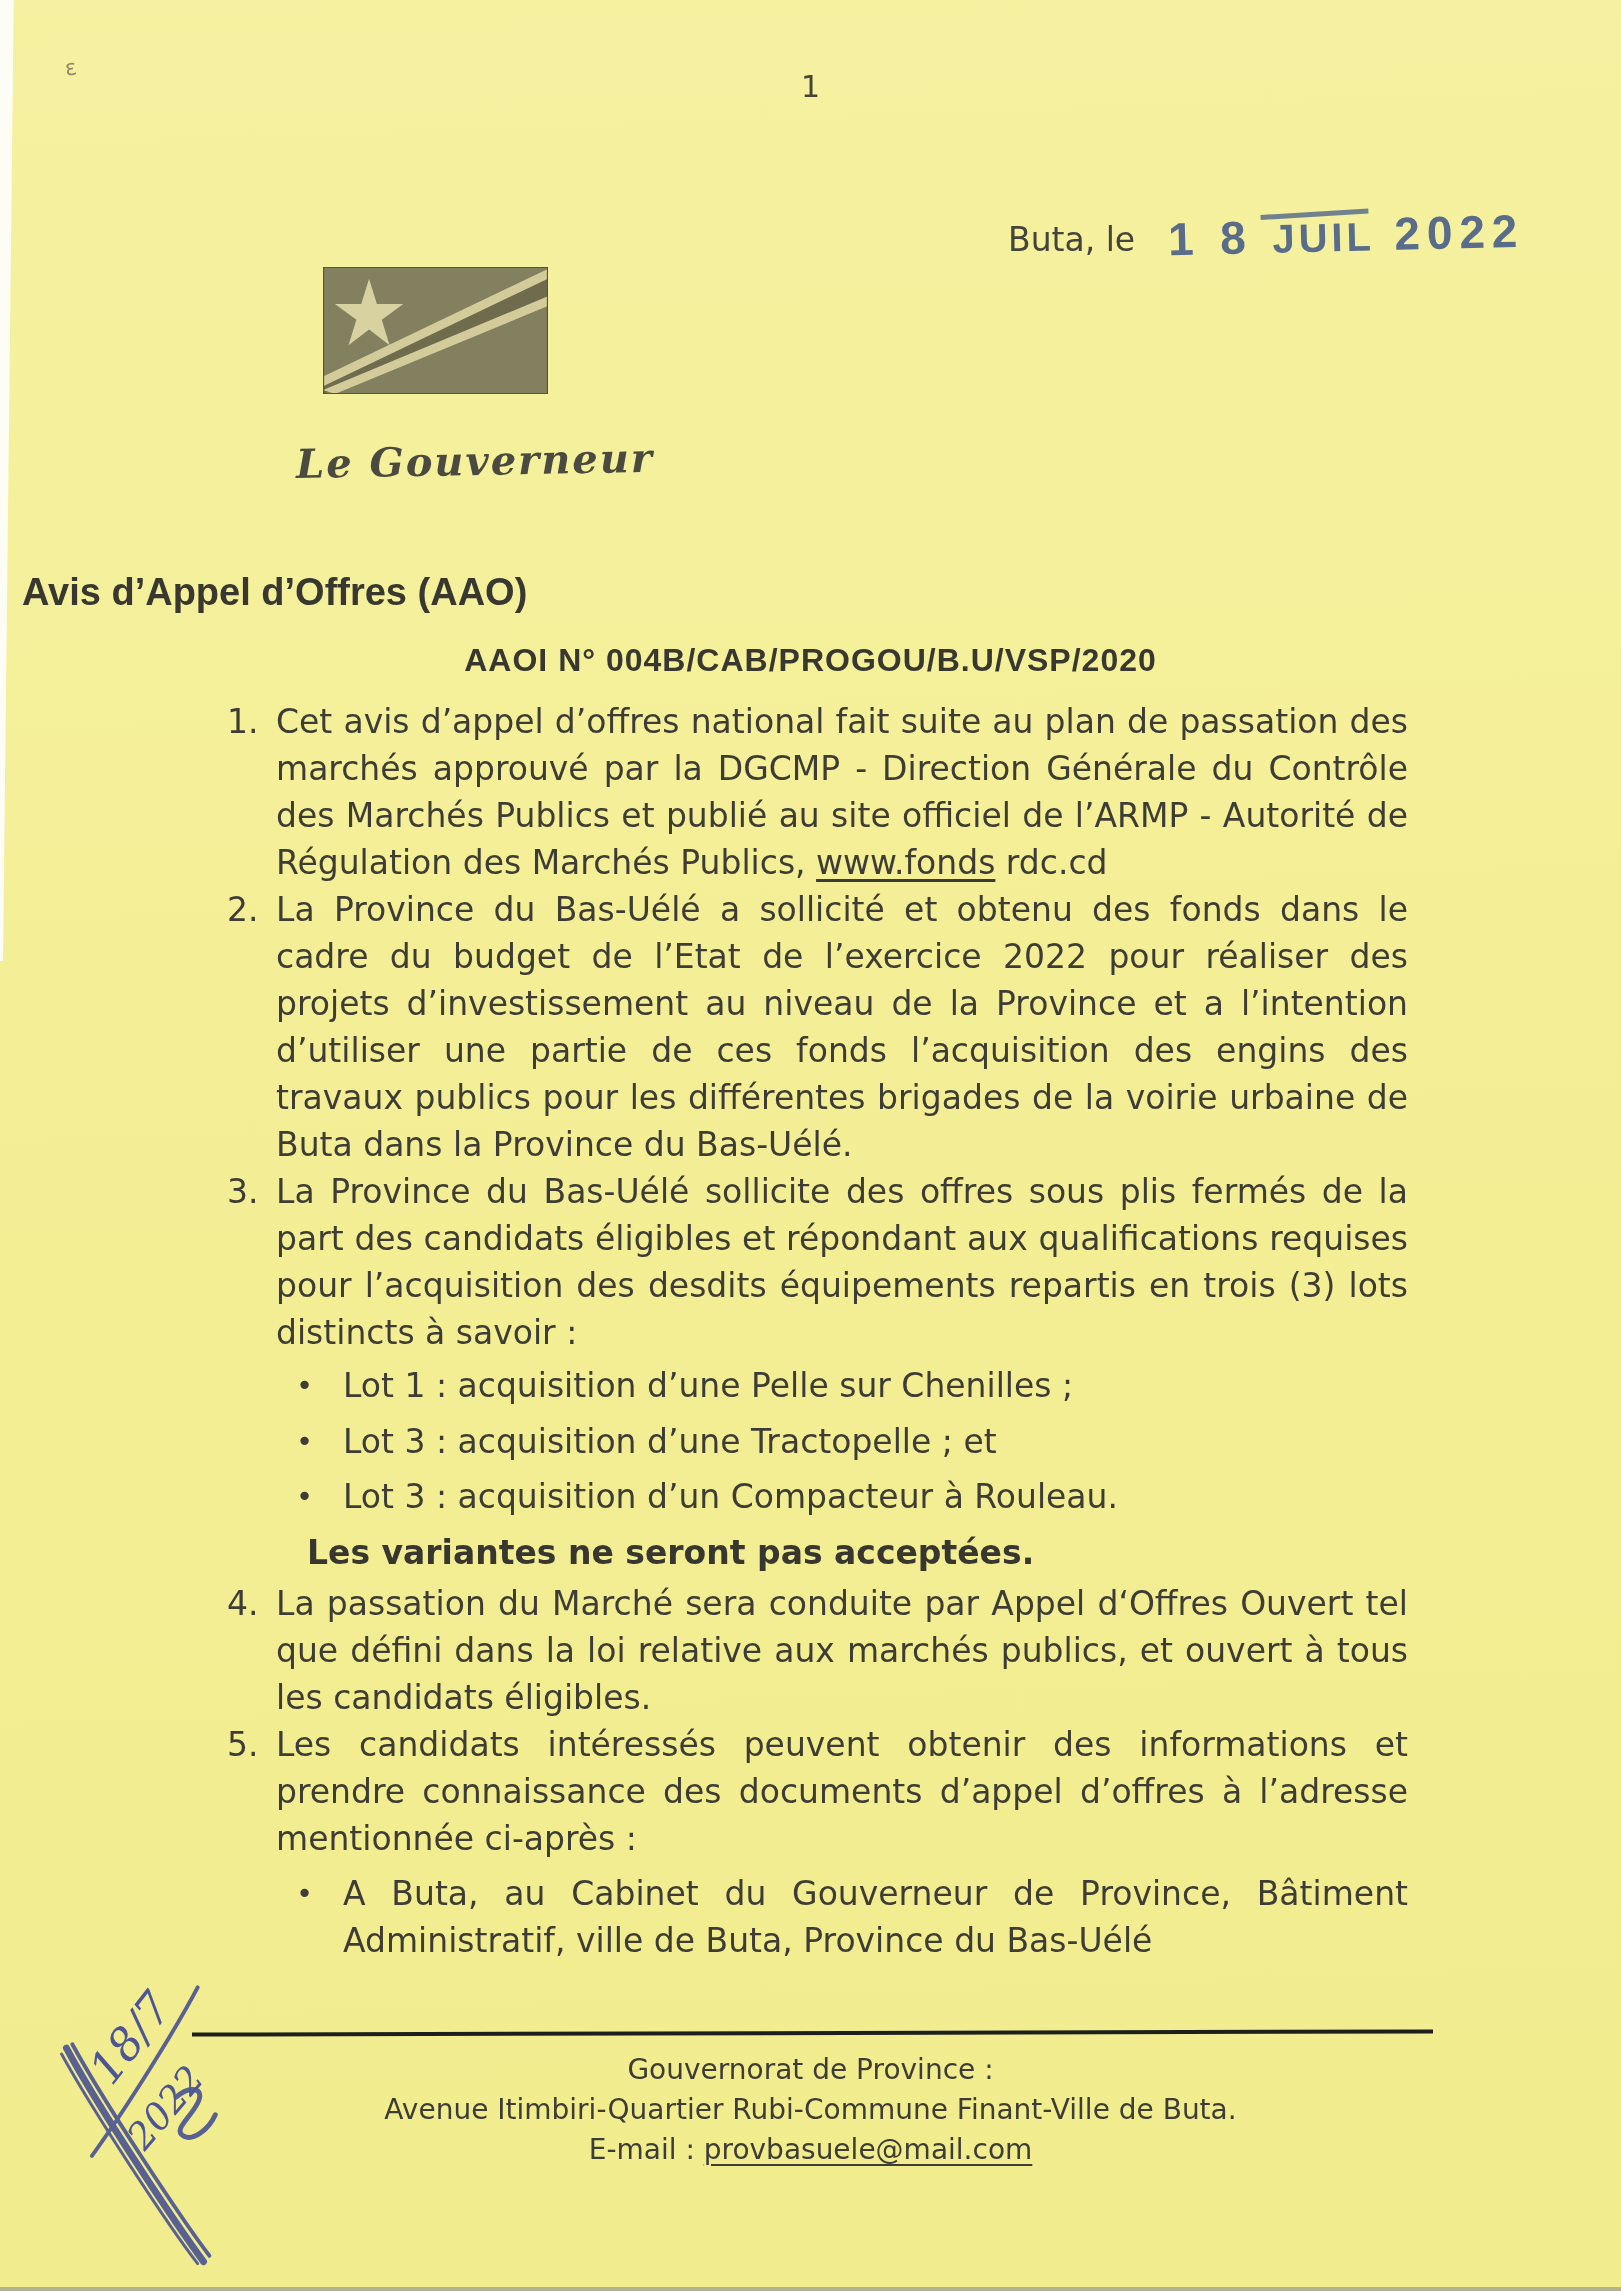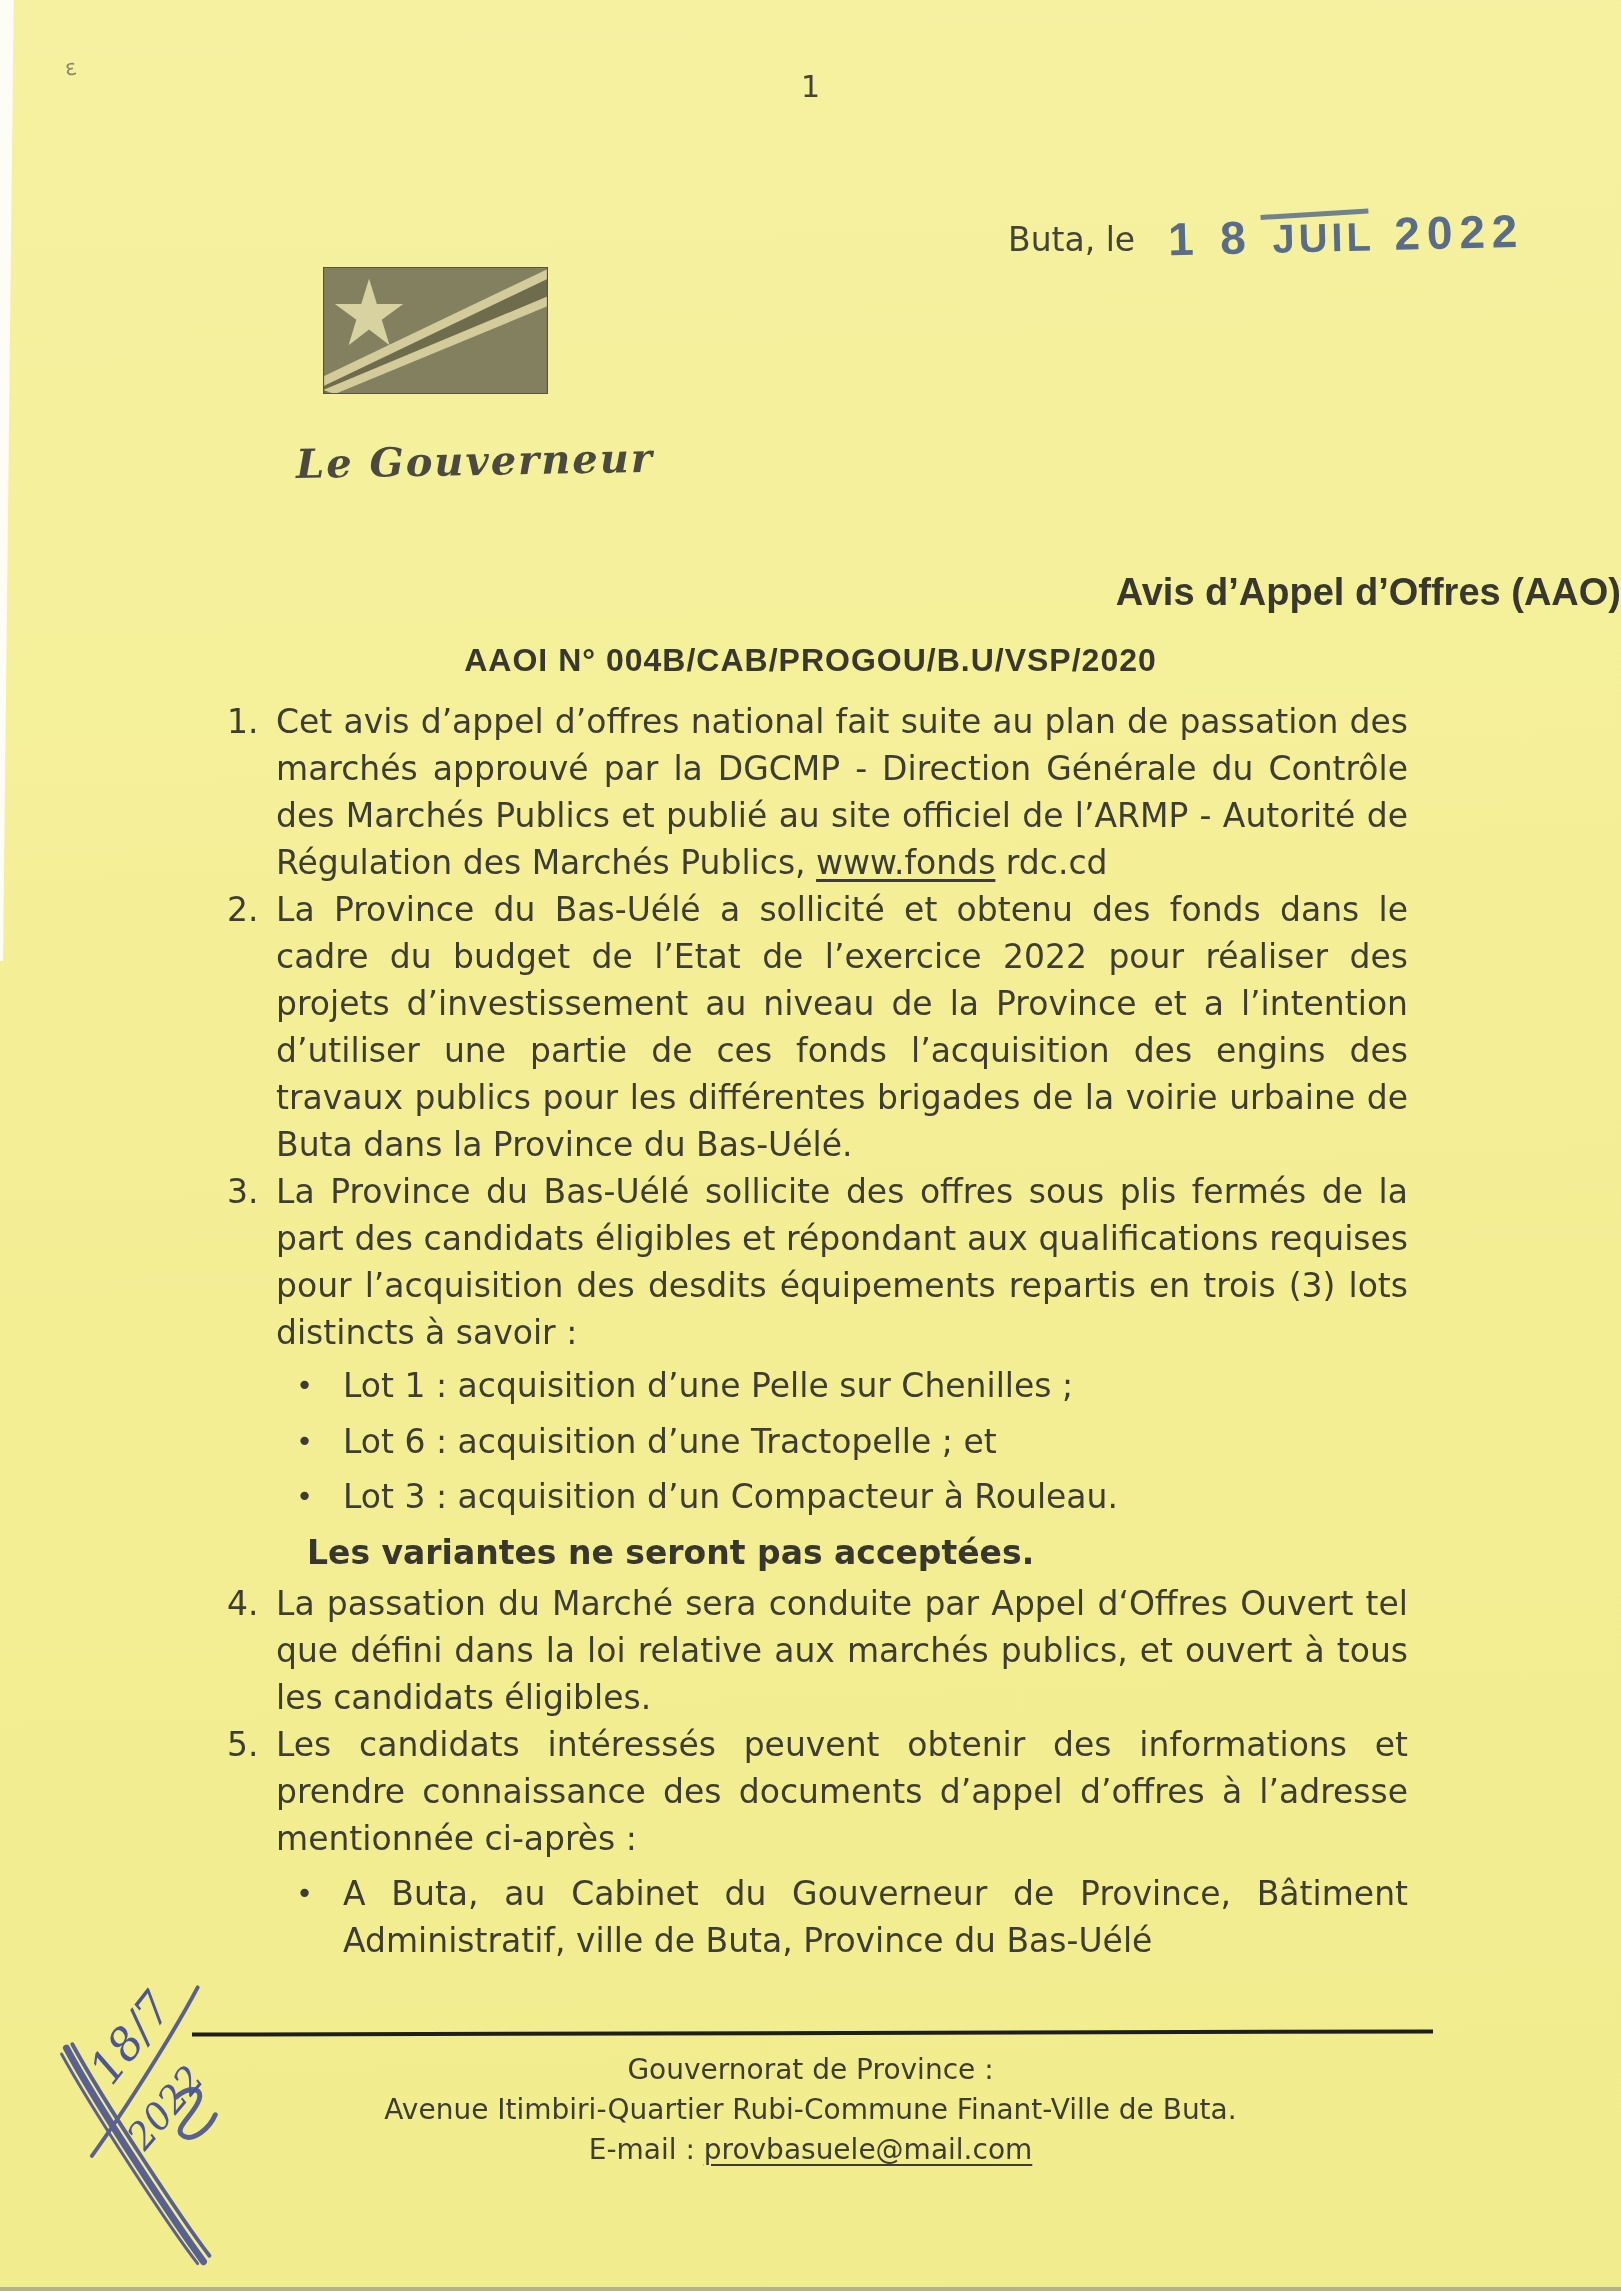--- a/index.html
+++ b/index.html
@@ -28,22 +28,22 @@
   .date-stamp .month::before{content:"";position:absolute;left:-11.8px;right:5.9px;top:-3.9px;height:4.9px;background:#4c6289;transform:rotate(-2deg);opacity:.85;}
 
   .flag{position:absolute;left:323px;top:267px;width:225px;height:127px;}
 
   .governor-script{position:absolute;left:296px;top:437px;
     font-family:"DejaVu Serif",serif;font-style:italic;font-weight:bold;
     font-size:40px;color:#4b4a40;letter-spacing:2px;transform:rotate(-1deg);}
 
   .title-1{position:absolute;left:0;right:0;top:493px;text-align:center;
     font-family:"Liberation Sans",sans-serif;font-weight:bold;font-size:38px;color:#393830;}
-  .title-2{position:absolute;left:0;right:0;top:571px;text-align:right;
-    font-family:"Liberation Sans",sans-serif;font-weight:bold;font-size:38px;color:#393830;}
+  .title-2{position:absolute;left:0;right:0;top:571px;text-align:left;
+    font-family:"Liberation Sans",sans-serif;font-weight:bold;font-size:38px;color:#393830;padding-left:22px;}
   .title-3{position:absolute;left:0;right:0;top:642px;text-align:center;
     font-family:"Liberation Sans",sans-serif;font-weight:bold;font-size:32px;color:#393830;letter-spacing:1px;}
 
   .body-block{position:absolute;left:227px;top:698px;width:1181px;
     font-size:33px;line-height:47px;color:#3e3d35;}
   .item{display:flex;}
   .item .num{flex:none;width:49px;}
   .item .txt{flex:1;text-align:justify;}
   .armp-link{text-decoration:underline;text-decoration-thickness:2.5px;text-underline-offset:4.9px;color:inherit;}
   .lots{margin:5.9px 0 2px 69px;}
@@ -116,21 +116,21 @@
       <span class="txt">La Province du Bas-Uélé sollicite des offres sous plis fermés de la part des candidats éligibles et répondant aux qualifications requises pour l’acquisition des desdits équipements repartis en trois (3) lots distincts à savoir :</span>
     </div>
 
     <div class="lots">
       <div class="bullet-row">
         <span class="dot">•</span>
         <span class="txt">Lot 1 : acquisition d’une Pelle sur Chenilles ;</span>
       </div>
       <div class="bullet-row">
         <span class="dot">•</span>
-        <span class="txt">Lot 6 : acquisition d’une Tractopelle ; et</span>
+        <span class="txt">Lot 3 : acquisition d’une Tractopelle ; et</span>
       </div>
       <div class="bullet-row">
         <span class="dot">•</span>
         <span class="txt">Lot 3 : acquisition d’un Compacteur à Rouleau.</span>
       </div>
     </div>
 
     <div class="variants-note">Les variantes ne seront pas acceptées.</div>
 
     <div class="item" style="margin-top:3.9px;">

